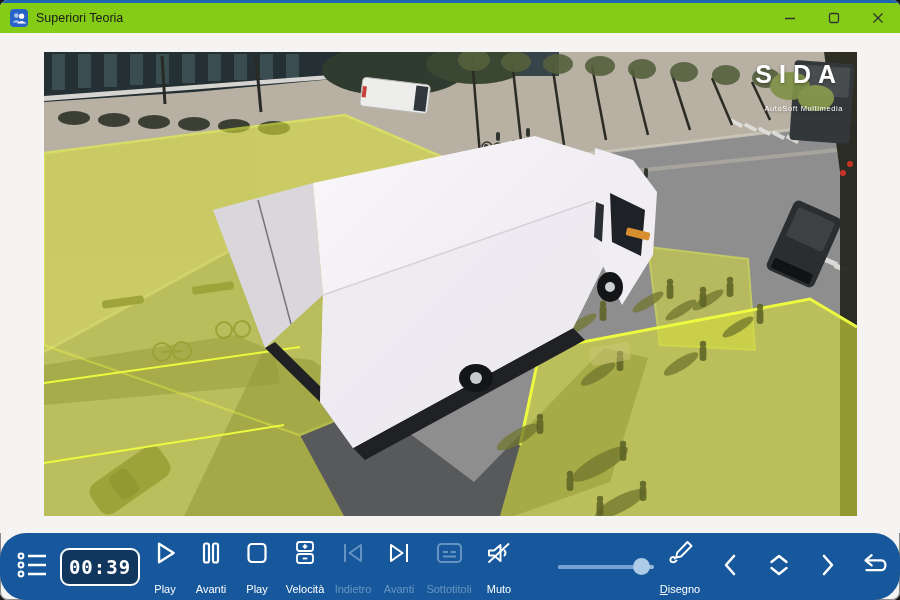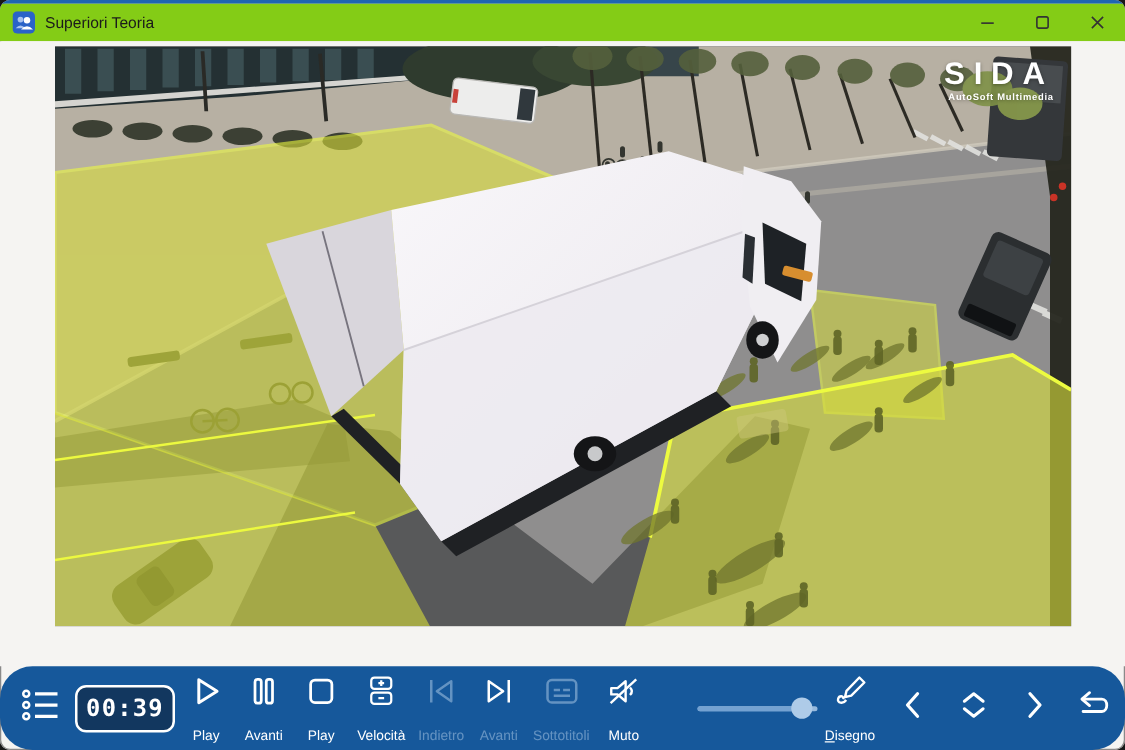--- a/index.html
+++ b/index.html
@@ -7,25 +7,25 @@
   .accent-top{height:3px;background:#1f66b2;}
   
   .titlebar{height:30px;display:flex;align-items:center;background:#84cc16;padding-left:10px;}
   .app-icon{width:18px;height:18px;margin-right:8px;flex:0 0 auto;}
   .title-text{font-size:12.5px;color:#1b1b1b;}
   .titlebar-spacer{flex:1;}
   .win-btn{width:44px;height:30px;display:flex;align-items:center;justify-content:center;}
   .win-btn svg{display:block;}
   
   .main{position:relative;height:500px;background:#f5f4f2;}
-  .video{position:absolute;left:44px;top:4px;width:813px;height:464px;background:#8f8e8e;overflow:hidden;}
+  .video{position:absolute;left:44px;top:19px;width:813px;height:464px;background:#8f8e8e;overflow:hidden;}
   .video svg{display:block;}
   .watermark{position:absolute;top:10px;right:14px;text-align:right;color:#fff;line-height:1;text-shadow:0 1px 3px rgba(0,0,0,.35);}
   .watermark .wm1{font-size:25px;font-weight:bold;letter-spacing:7px;}
-  .watermark .wm2{font-size:7.5px;letter-spacing:.6px;margin-top:2px;font-weight:bold;}
+  .watermark .wm2{font-size:7.5px;letter-spacing:.6px;margin-top:18px;}
   
   .toolbar{position:relative;height:67px;background:#16589b;display:flex;align-items:center;padding-left:14px;box-sizing:border-box;border-radius:26px;}
   .menu-btn{width:38px;height:46px;display:flex;align-items:center;justify-content:center;}
   .timer{margin-left:8px;width:80px;height:38px;border:2.5px solid #fff;border-radius:9px;background:#12375f;display:flex;align-items:center;justify-content:center;box-sizing:border-box;}
   .timer span{font-family:"DejaVu Sans Mono",monospace;font-weight:bold;font-size:19px;color:#fff;letter-spacing:1px;}
   .tbtn{width:46px;display:flex;flex-direction:column;align-items:center;justify-content:flex-start;gap:17px;}
   .tbtn .ico{height:27px;display:flex;align-items:flex-end;justify-content:center;}
   .tbtn .lbl{font-size:11px;color:#fff;white-space:nowrap;}
   .tbtn.wide{width:50px;justify-content:flex-end;}
   .tbtn.wider{width:50px;}

